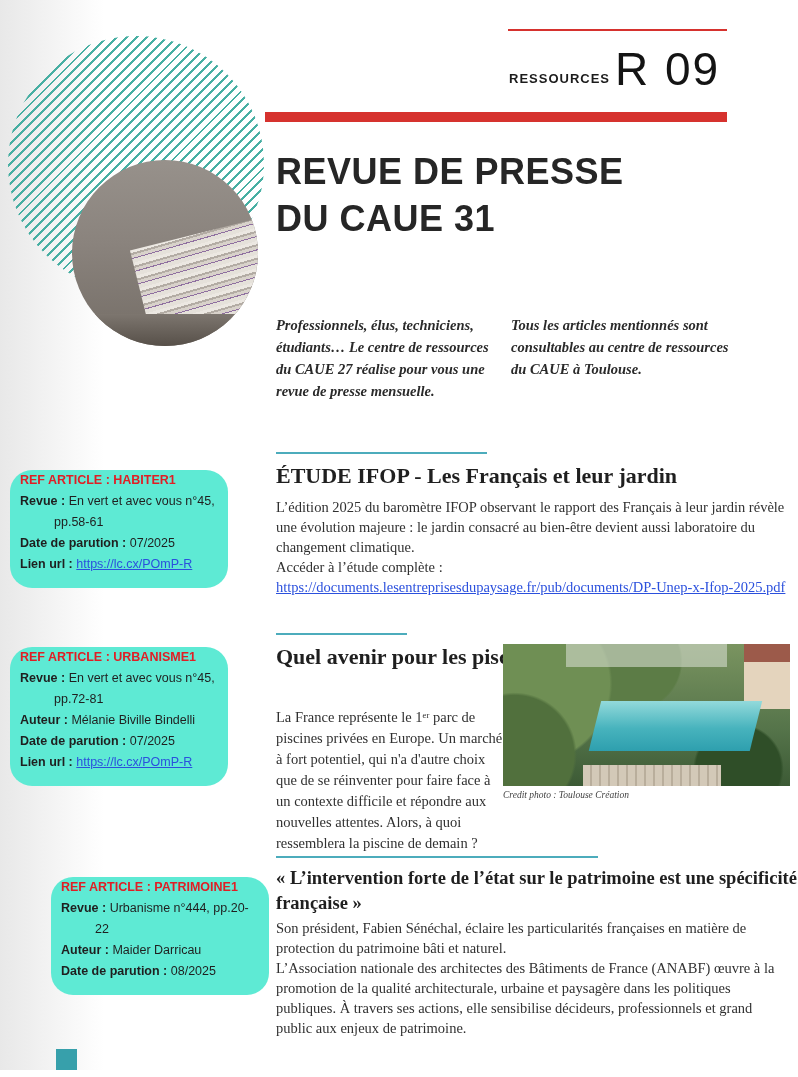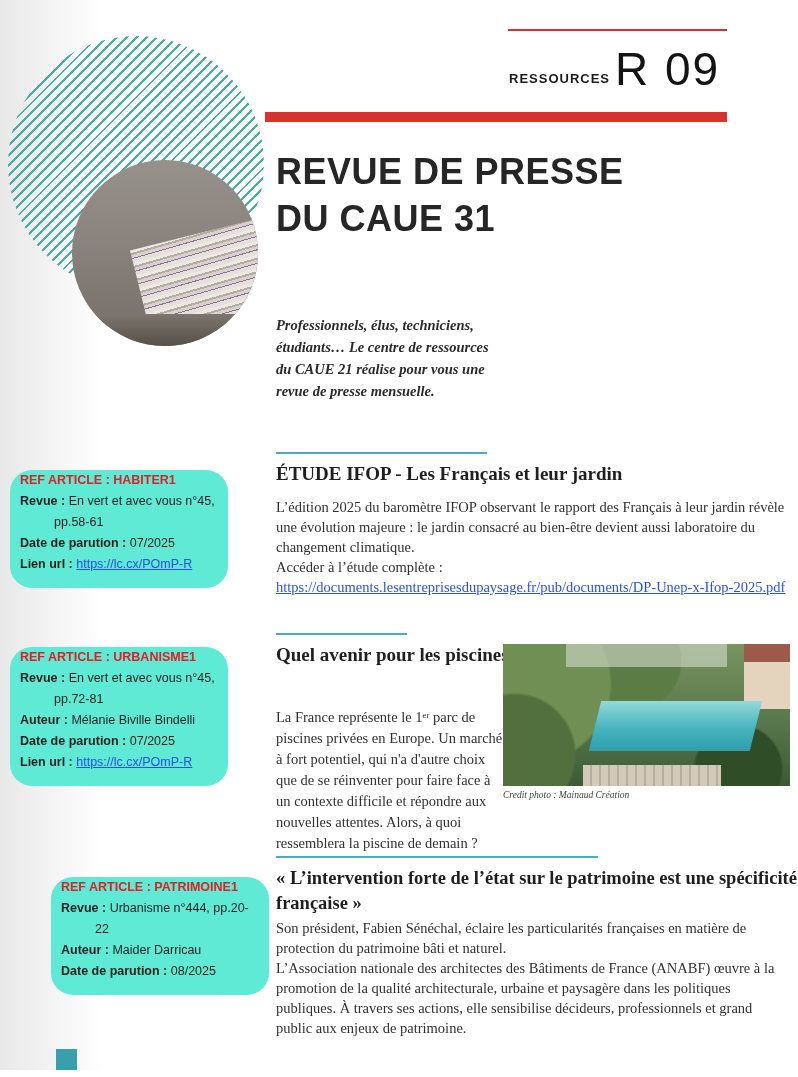--- a/index.html
+++ b/index.html
@@ -36,21 +36,21 @@
   .subtitle{left:276px;top:243px;font-family:"Liberation Serif",serif;
     font-size:31px;color:#d6322e;}
   
   .intro{font-family:"Liberation Serif","DejaVu Serif",serif;font-style:italic;font-weight:700;
     font-size:14.5px;line-height:22px;color:#2a2a2a;}
   .intro-left{left:276px;top:314px;width:226px;}
   .intro-right{left:511px;top:314px;width:236px;}
   
   .teal-line{height:2px;background:#4cacbc;}
   .art-title{font-family:"Liberation Serif","DejaVu Serif",serif;font-weight:700;
-    font-size:19px;color:#1f1f1f;}
+    font-size:22px;color:#1f1f1f;}
   .art-body{font-family:"Liberation Serif","DejaVu Serif",serif;font-size:14.5px;
     line-height:20px;color:#303030;}
   .art-body p{margin:0;}
   a.link{color:#2b50dd;text-decoration:underline;overflow-wrap:anywhere;cursor:pointer;}
   
   .refbox{left:10px;width:218px;background:#5eead4;border-radius:22px;
     padding:0 12px 13px 10px;box-sizing:border-box;z-index:2;
     font-size:12.5px;line-height:21px;color:#1f1f1f;}
   .refbox .ref{color:#e01e25;font-weight:700;}
   .refbox .row{padding-left:34px;text-indent:-34px;}
@@ -103,21 +103,22 @@
   <div class="abs red-line-thin"></div>
   <div class="abs kicker">RESSOURCES</div>
   <div class="abs code">R 09</div>
   <div class="abs red-bar-thick"></div>
 
   <div class="abs page-title">
     <div>REVUE DE PRESSE</div>
     <div>DU CAUE 31</div>
   </div>
 
-  <div class="abs intro intro-left">Professionnels, élus, techniciens, étudiants… Le centre de ressources du CAUE 21 réalise pour vous une revue de presse mensuelle.</div>
+  <div class="abs intro intro-left">Professionnels, élus, techniciens, étudiants… Le centre de ressources du CAUE 27 réalise pour vous une revue de presse mensuelle.</div>
+  <div class="abs intro intro-right">Tous les articles mentionnés sont consultables au centre de ressources du CAUE à Toulouse.</div>
 
   <div class="abs teal-line a1-line"></div>
   <div class="abs art-title a1-title">ÉTUDE IFOP - Les Français et leur jardin</div>
   <div class="abs art-body a1-body">
     <p>L’édition 2025 du baromètre IFOP observant le rapport des Français à leur jardin révèle une évolution majeure : le jardin consacré au bien-être devient aussi laboratoire du changement climatique.</p>
     <p><span>Accéder à l’étude complète : </span><a class="link">https://documents.lesentreprisesdupaysage.fr/pub/documents/DP-Unep-x-Ifop-2025.pdf</a></p>
   </div>
 
   <div class="abs refbox" style="top:470px;">
     <div class="ref">REF ARTICLE : HABITER1</div>
@@ -129,21 +130,21 @@
   <div class="abs teal-line a2-line"></div>
   <div class="abs art-title a2-title">Quel avenir pour les piscines</div>
   <div class="abs art-body a2-body">La France représente le 1ᵉʳ parc de piscines privées en Europe. Un marché à fort potentiel, qui n'a d'autre choix que de se réinventer pour faire face à un contexte difficile et répondre aux nouvelles attentes. Alors, à quoi ressemblera la piscine de demain ?</div>
 
   <div class="abs pool">
     <div class="pool-sky"></div>
     <div class="pool-house"></div>
     <div class="pool-water"></div>
     <div class="pool-deck"></div>
   </div>
-  <div class="abs credit">Credit photo : Mainaud Création</div>
+  <div class="abs credit">Credit photo : Toulouse Création</div>
 
   <div class="abs refbox" style="top:647px;">
     <div class="ref">REF ARTICLE : URBANISME1</div>
     <div class="row"><span class="lbl">Revue :</span> <span>En vert et avec vous n°45, pp.72-81</span></div>
     <div class="row"><span class="lbl">Auteur :</span> <span>Mélanie Biville Bindelli</span></div>
     <div class="row"><span class="lbl">Date de parution :</span> <span>07/2025</span></div>
     <div class="row"><span class="lbl">Lien url :</span> <a class="link">https://lc.cx/POmP-R</a></div>
   </div>
 
   <div class="abs teal-line a3-line"></div>

